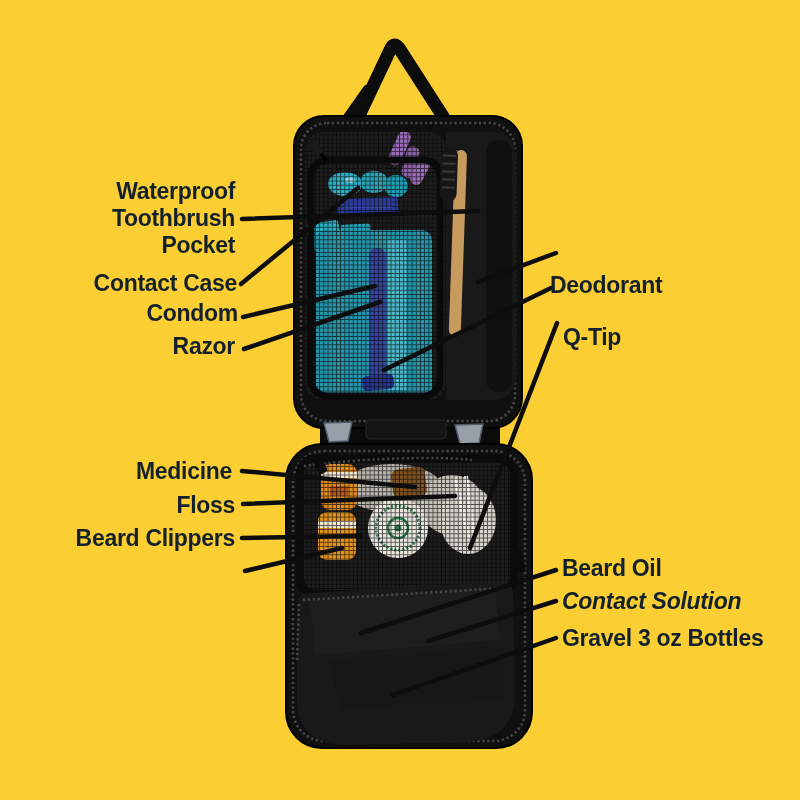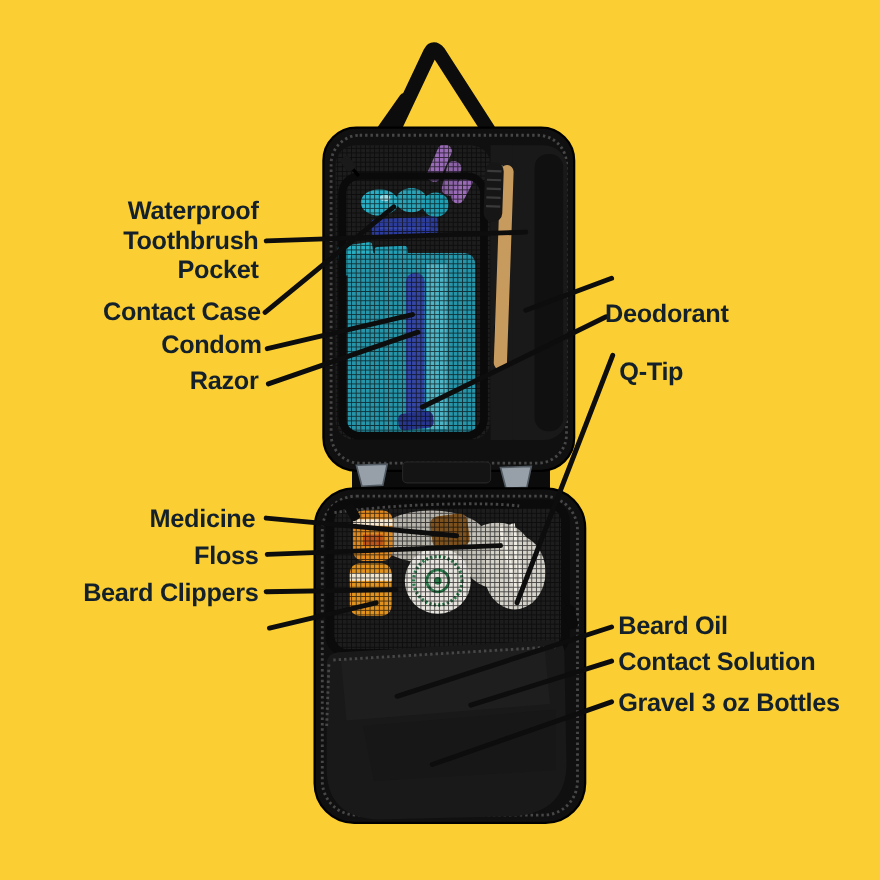--- a/index.html
+++ b/index.html
@@ -194,16 +194,16 @@
   </div>
   <div class="lbl r" style="right:563px;top:270px;">Contact Case</div>
   <div class="lbl r" style="right:562px;top:300px;text-align:center;">Condom</div>
   <div class="lbl r" style="right:565px;top:333px;">Razor</div>
   <div class="lbl" style="left:530px;top:272px;margin-left:20px;">Deodorant</div>
   <div class="lbl" style="left:563px;top:304px;margin-top:20px;">Q-Tip</div>
   <div class="lbl r" style="right:568px;top:458px;text-align:center;">Medicine</div>
   <div class="lbl r" style="right:565px;top:492px;">Floss</div>
   <div class="lbl r" style="right:565px;top:525px;">Beard Clippers</div>
   <div class="lbl" style="left:562px;top:555px;">Beard Oil</div>
-  <div class="lbl" style="left:562px;top:588px;">Contact Solution</div>
+  <div class="lbl" style="left:562px;top:588px;font-style:italic;">Contact Solution</div>
   <div class="lbl" style="left:562px;top:625px;">Gravel 3 oz Bottles</div>
 
 </div>
 
 </body></html>

